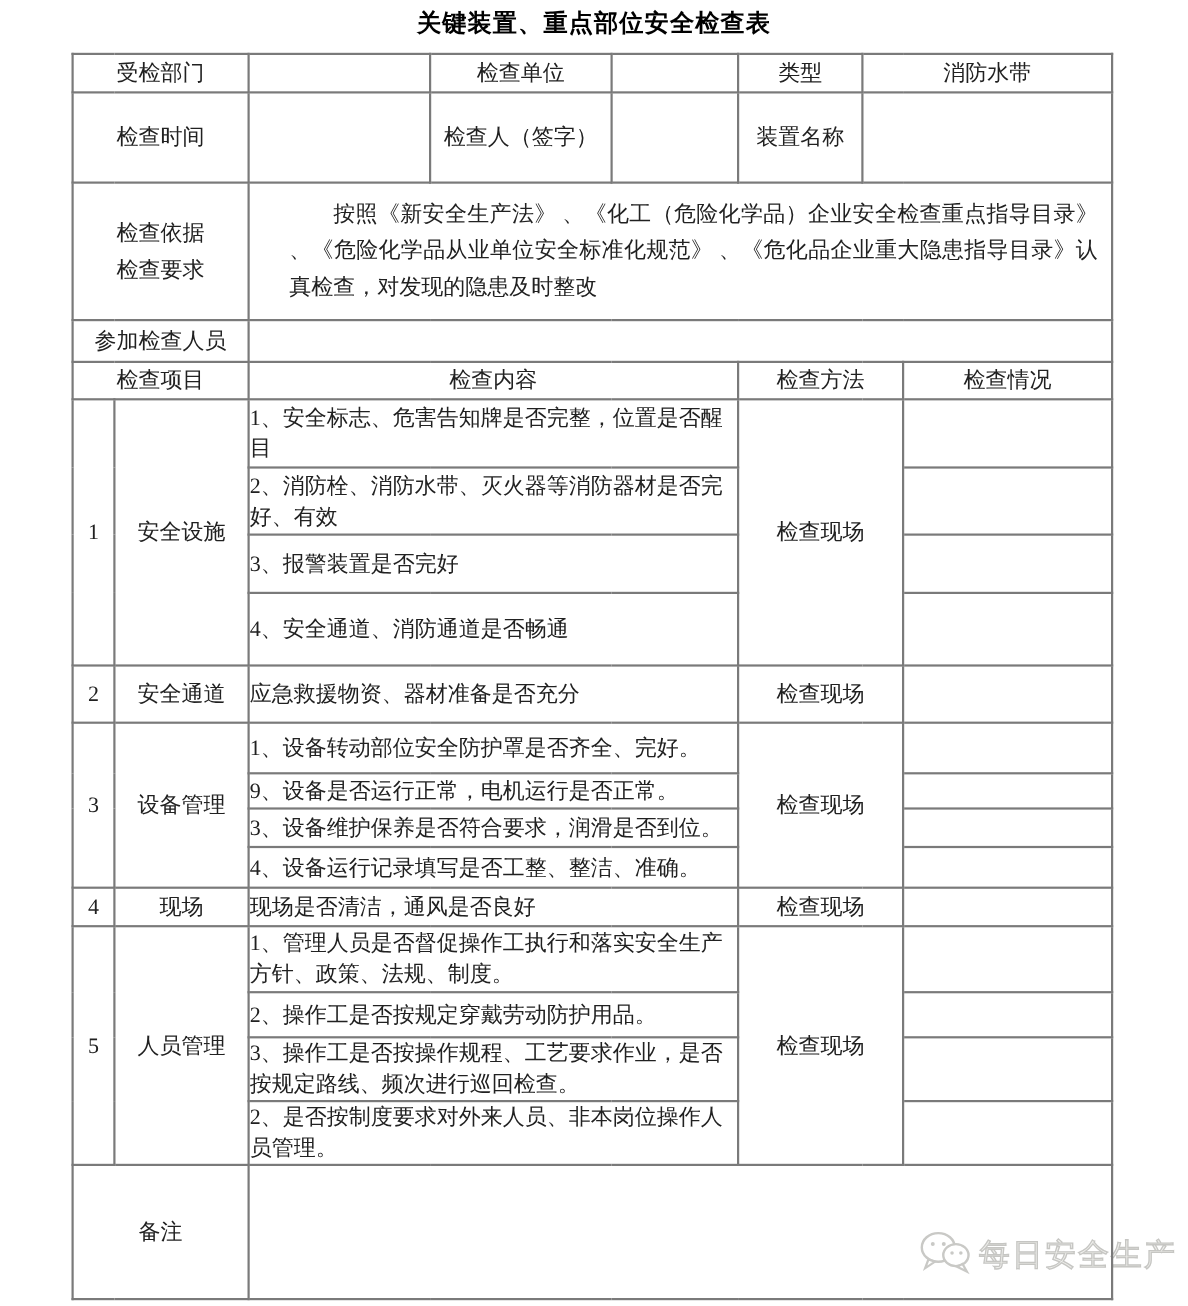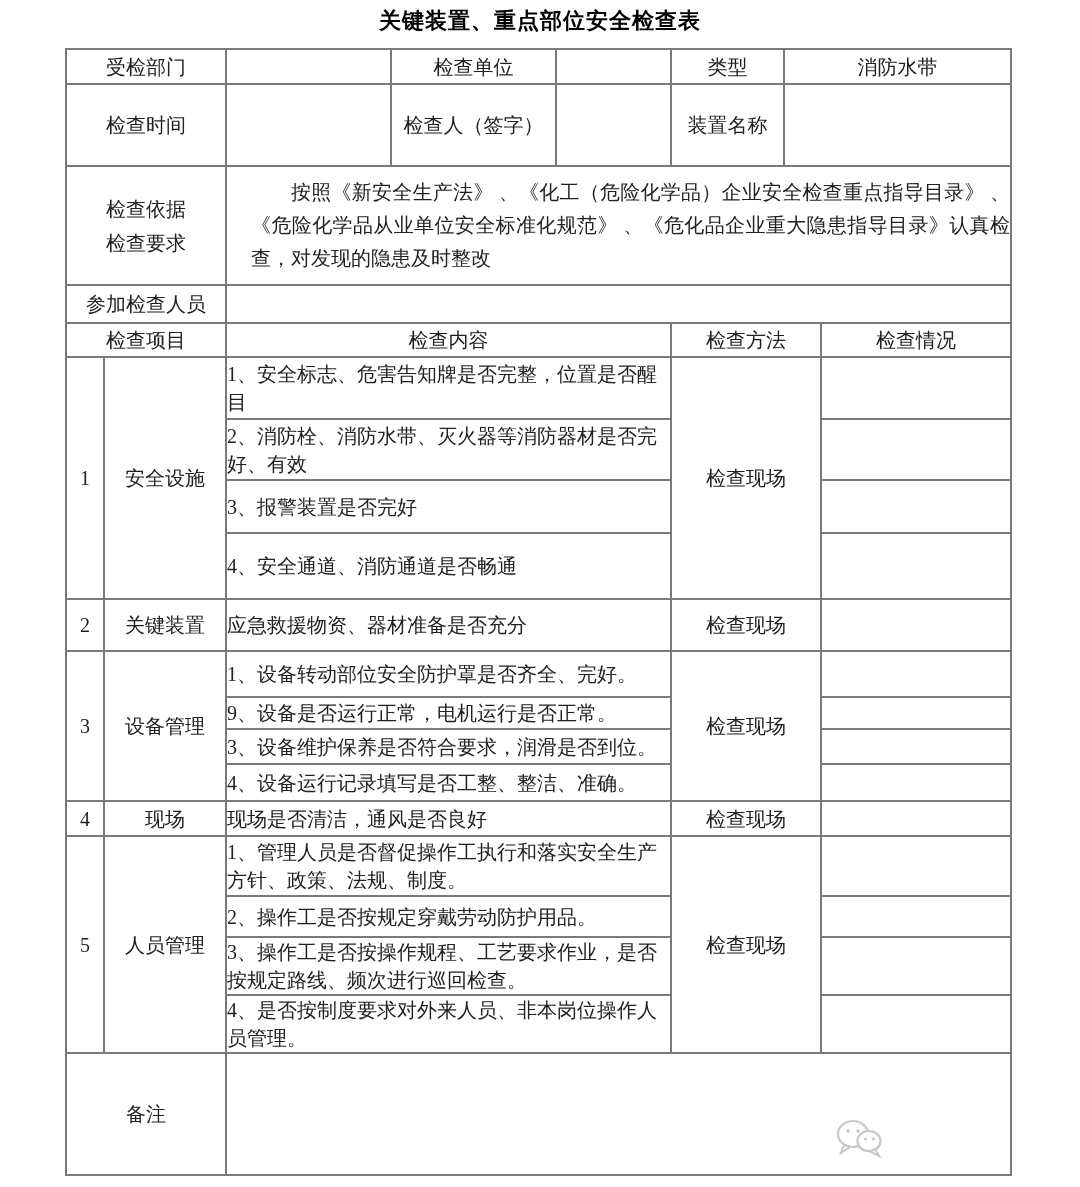--- a/index.html
+++ b/index.html
@@ -19,21 +19,21 @@
   }
   table.sheet td{
     border:2px solid #7a7a7a;
     font-size:20px;line-height:28px;
     overflow:hidden;vertical-align:middle;
     padding:0;
   }
   td.lab{text-align:center;padding:0 2px;}
   td.txt{text-align:left;padding:1px 8px 1px 12px;margin-top:27px;}
   td.basis-cell{vertical-align:top;padding:10px 14px 0 14px;}
-  .basis-cell p{margin:0;text-indent:2em;line-height:33px;text-align:justify;padding-left:24px;}
+  .basis-cell p{margin:12px;text-indent:2em;line-height:33px;text-align:justify;padding-left:24px;}
   td.blank{background:transparent;}
   .basis-lab{display:block;line-height:34px;}
   .wm{
     position:absolute;left:834px;top:1116px;z-index:0;
     display:flex;align-items:center;gap:6px;
     pointer-events:none;
   }
   .wm-text{
     font-family:"Liberation Sans","DejaVu Sans",sans-serif;
     font-size:28px;letter-spacing:2px;
@@ -51,20 +51,21 @@
       <ellipse cx="19" cy="18" rx="15" ry="13" stroke="#c9c9c6" stroke-width="2.2" fill="#ffffff"></ellipse>
       <path d="M10 29 L7 37 L16 31 Z" stroke="#c9c9c6" stroke-width="2" fill="#ffffff"></path>
       <circle cx="14" cy="15" r="1.8" fill="#c9c9c6"></circle>
       <circle cx="24" cy="15" r="1.8" fill="#c9c9c6"></circle>
       <ellipse cx="35" cy="25" rx="11.5" ry="10" stroke="#c9c9c6" stroke-width="2.2" fill="#ffffff"></ellipse>
       <path d="M41 33 L45 40 L36 35.5 Z" stroke="#c9c9c6" stroke-width="2" fill="#ffffff"></path>
       <circle cx="31.5" cy="23" r="1.6" fill="#c9c9c6"></circle>
       <circle cx="39.5" cy="23" r="1.6" fill="#c9c9c6"></circle>
     </svg>
   </span>
+  <span class="wm-text">每日安全生产</span>
 </div>
 
 <div class="page-title">关键装置、重点部位安全检查表</div>
 
 <table class="sheet">
   <colgroup>
     <col style="width:38px">
       <col style="width:122px">
       <col style="width:165px">
       <col style="width:165px">
@@ -130,21 +131,21 @@
     <td colspan="3" class="txt">3、报警装置是否完好</td>
     <td class="blank"></td>
   </tr>
   <tr style="height:66px">
     <td colspan="3" class="txt">4、安全通道、消防通道是否畅通</td>
     <td class="blank"></td>
   </tr>
 
   <tr style="height:52px">
     <td class="lab">2</td>
-    <td class="lab">关键装置</td>
+    <td class="lab">安全通道</td>
     <td colspan="3" class="txt">应急救援物资、器材准备是否充分</td>
     <td colspan="2" class="lab">检查现场</td>
     <td class="blank"></td>
   </tr>
 
   <tr style="height:46px">
     <td rowspan="4" class="lab">3</td>
     <td rowspan="4" class="lab">设备管理</td>
     <td colspan="3" class="txt">1、设备转动部位安全防护罩是否齐全、完好。</td>
     <td colspan="2" rowspan="4" class="lab">检查现场</td>
@@ -180,21 +181,21 @@
   </tr>
   <tr style="height:41px">
     <td colspan="3" class="txt">2、操作工是否按规定穿戴劳动防护用品。</td>
     <td class="blank"></td>
   </tr>
   <tr style="height:58px">
     <td colspan="3" class="txt">3、操作工是否按操作规程、工艺要求作业，是否按规定路线、频次进行巡回检查。</td>
     <td class="blank"></td>
   </tr>
   <tr style="height:57px">
-    <td colspan="3" class="txt">4、是否按制度要求对外来人员、非本岗位操作人员管理。</td>
+    <td colspan="3" class="txt">2、是否按制度要求对外来人员、非本岗位操作人员管理。</td>
     <td class="blank"></td>
   </tr>
 
   <tr style="height:122px">
     <td colspan="2" class="lab">备注</td>
     <td colspan="6" class="blank"></td>
   </tr>
 </tbody>
   </table>
 

